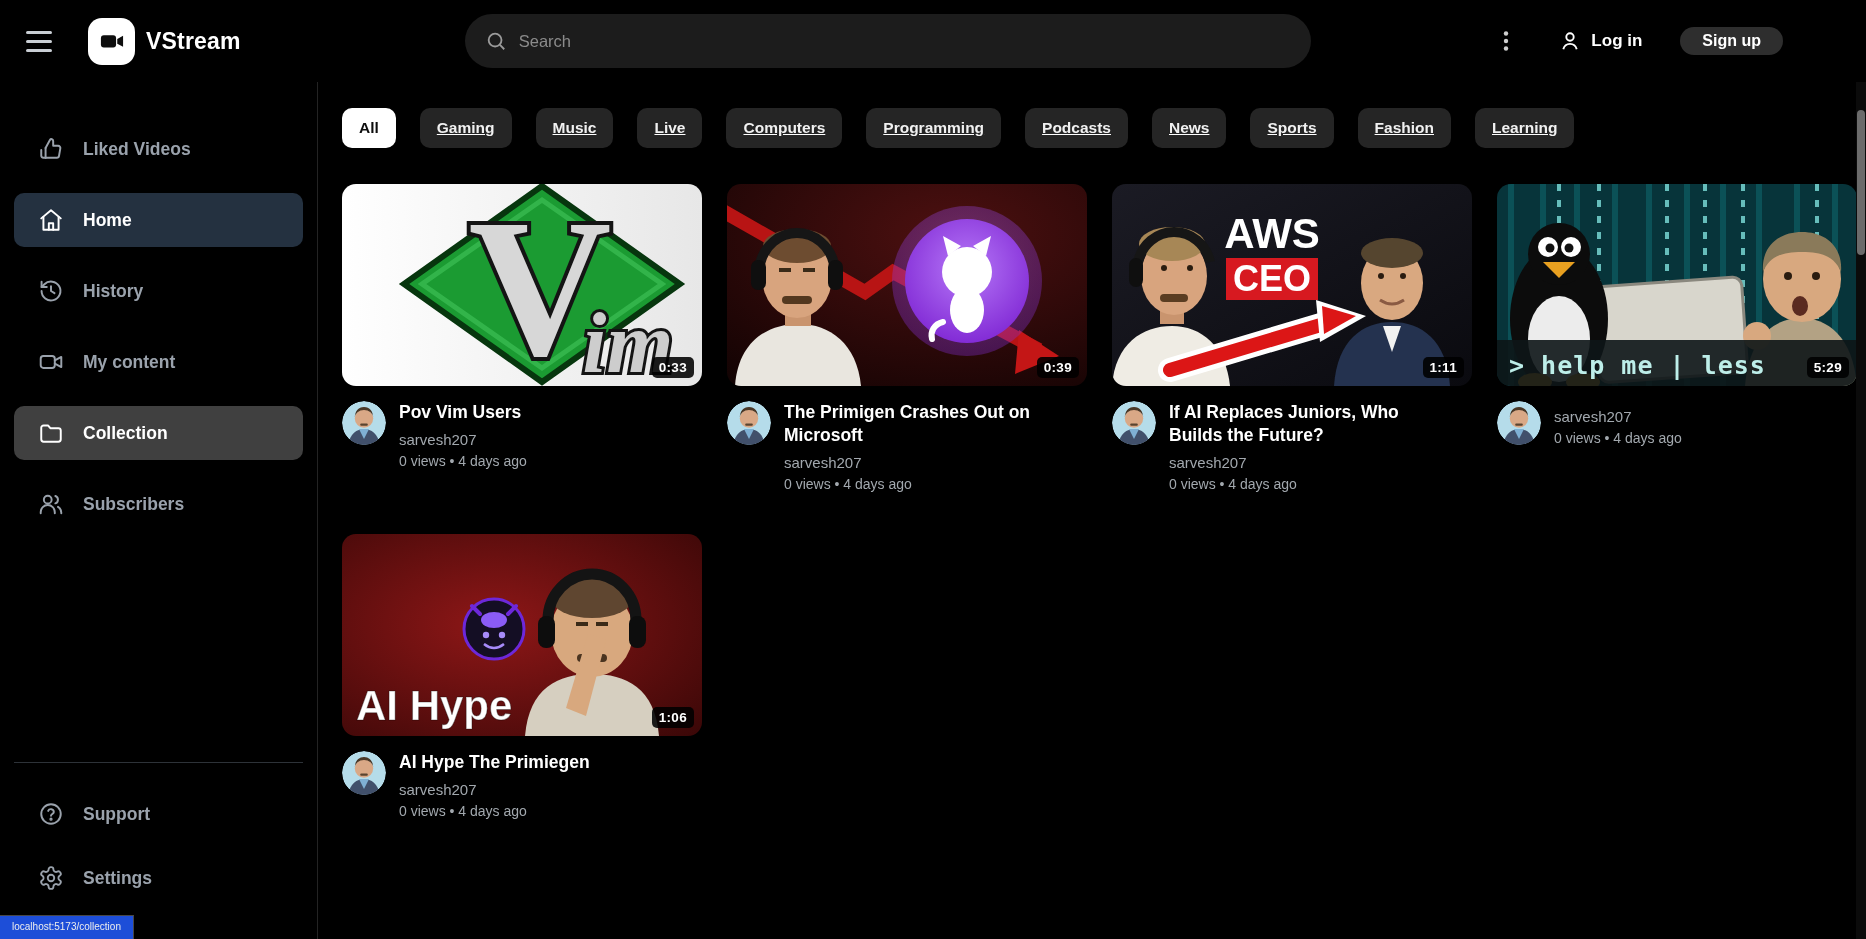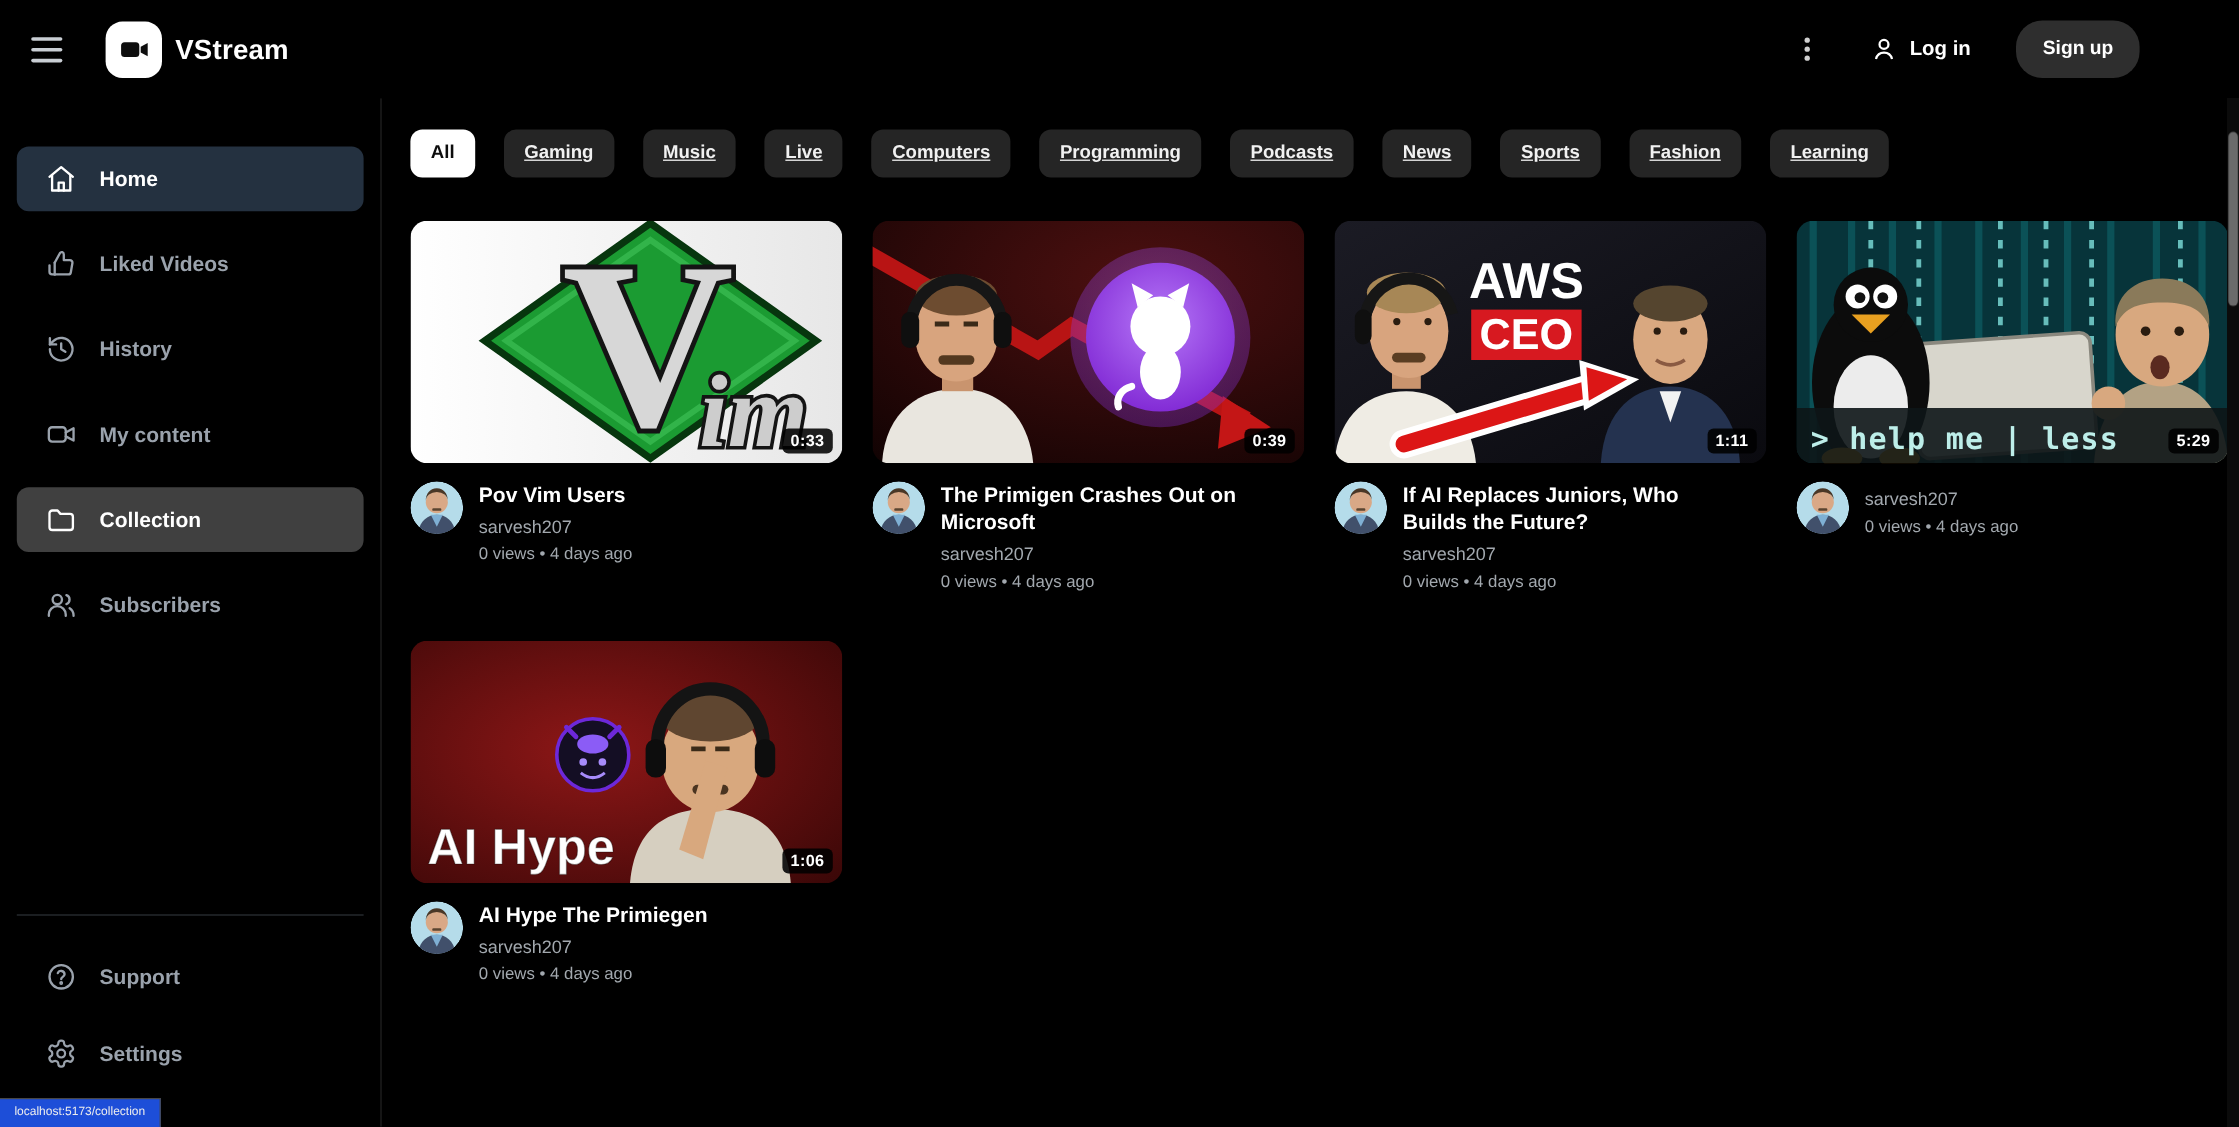--- a/index.html
+++ b/index.html
@@ -18,21 +18,21 @@
     display:flex; align-items:center; padding:0 20px; }
   .search-pill svg { flex:0 0 auto; }
   .search-pill input { flex:1; margin-left:12px; background:transparent; border:none; outline:none;
     color:#eee; font-size:16.5px; font-family:"Liberation Sans", sans-serif; }
   .search-pill input::placeholder { color:#8b8b8b; }
   .kebab { margin-left:auto; width:40px; height:40px; border:none; background:none; cursor:pointer;
     display:flex; align-items:center; justify-content:center; }
   .login-btn { margin-left:32px; display:flex; align-items:center; gap:9px; background:none; border:none;
     color:#fff; font-size:17px; font-weight:600; cursor:pointer; font-family:inherit; }
   .signup-btn { margin-left:38px; background:#2e2e2e; color:#fff; border:none; border-radius:22px;
-    height:48px; padding:0 22px; font-size:16px; font-weight:600; cursor:pointer; font-family:inherit; }
+    height:28px; padding:0 22px; font-size:16px; font-weight:600; cursor:pointer; font-family:inherit; }
 
   
   .layout { display:flex; height:857px; }
 
   
   .sidebar { width:318px; flex:0 0 318px; border-right:1px solid #232323; display:flex;
     flex-direction:column; padding:40px 14px 24px; }
   .si { height:54px; border-radius:10px; display:flex; align-items:center; padding-left:24px; gap:19px;
     margin-bottom:17px; color:#9aa2ac; font-size:17.5px; font-weight:600; cursor:pointer; }
   .si svg { flex:0 0 auto; }
@@ -96,20 +96,27 @@
       <span></span>
   </button>
   <div class="brand-logo">
     <svg width="28" height="28" viewBox="0 0 24 24">
       <rect x="2.5" y="7" width="13" height="10.5" rx="2.5" fill="#0d0d0d"></rect>
       <path d="m16.5 10.2 5-2.7v9.5l-5-2.7Z" fill="#0d0d0d"></path>
     </svg>
   </div>
   <div class="brand-name">VStream</div>
 
+  <div class="search-pill">
+    <svg width="22" height="22" viewBox="0 0 24 24" fill="none" stroke="#9b9b9b" stroke-width="2">
+      <circle cx="11" cy="11" r="7"></circle>
+        <line x1="16.3" y1="16.3" x2="21" y2="21"></line>
+    </svg>
+    <input type="text" placeholder="Search" style="">
+  </div>
 
   <button class="kebab">
     <svg width="20" height="22" viewBox="0 0 20 22">
       <circle cx="10" cy="3.5" r="2.2" fill="#cfcfcf"></circle>
         <circle cx="10" cy="11" r="2.2" fill="#cfcfcf"></circle>
         <circle cx="10" cy="18.5" r="2.2" fill="#cfcfcf"></circle>
     </svg>
   </button>
 
   <button class="login-btn">
@@ -121,35 +128,35 @@
   </button>
 
   <button class="signup-btn">
     <span>Sign up</span>
   </button>
 </header>
 
 <div class="layout">
 
   <aside class="sidebar">
+    <div class="si">
+      <svg width="26" height="26" viewBox="0 0 24 24" fill="none" stroke="currentColor" stroke-width="1.8" stroke-linecap="round" stroke-linejoin="round">
+        <path d="M7 11v9"></path>
+          <path d="M3 13v5a2 2 0 0 0 2 2h2"></path>
+          <path d="M7 11l4-7.3c.9-1.5 3-.8 3 .9V9h4.6a2 2 0 0 1 2 2.4l-1.2 6.9A2 2 0 0 1 17.4 20H7"></path>
+      </svg>
+      <span>Liked Videos</span>
+    </div>
     <div class="si active">
       <svg width="26" height="26" viewBox="0 0 24 24" fill="none" stroke="currentColor" stroke-width="1.8" stroke-linecap="round" stroke-linejoin="round">
         <path d="M3 10.5 12 3l9 7.5"></path>
           <path d="M5 9.2V21h14V9.2"></path>
           <path d="M10 21v-6h4v6"></path>
       </svg>
       <span>Home</span>
-    </div>
-    <div class="si">
-      <svg width="26" height="26" viewBox="0 0 24 24" fill="none" stroke="currentColor" stroke-width="1.8" stroke-linecap="round" stroke-linejoin="round">
-        <path d="M7 11v9"></path>
-          <path d="M3 13v5a2 2 0 0 0 2 2h2"></path>
-          <path d="M7 11l4-7.3c.9-1.5 3-.8 3 .9V9h4.6a2 2 0 0 1 2 2.4l-1.2 6.9A2 2 0 0 1 17.4 20H7"></path>
-      </svg>
-      <span>Liked Videos</span>
     </div>
     <div class="si">
       <svg width="26" height="26" viewBox="0 0 24 24" fill="none" stroke="currentColor" stroke-width="1.8" stroke-linecap="round" stroke-linejoin="round">
         <path d="M3.3 12a8.7 8.7 0 1 0 2.6-6.2L3.3 8.3"></path>
           <path d="M3.3 3.5v4.8h4.8"></path>
           <path d="M12 7.5V12l3.2 2"></path>
       </svg>
       <span>History</span>
     </div>
     <div class="si">

